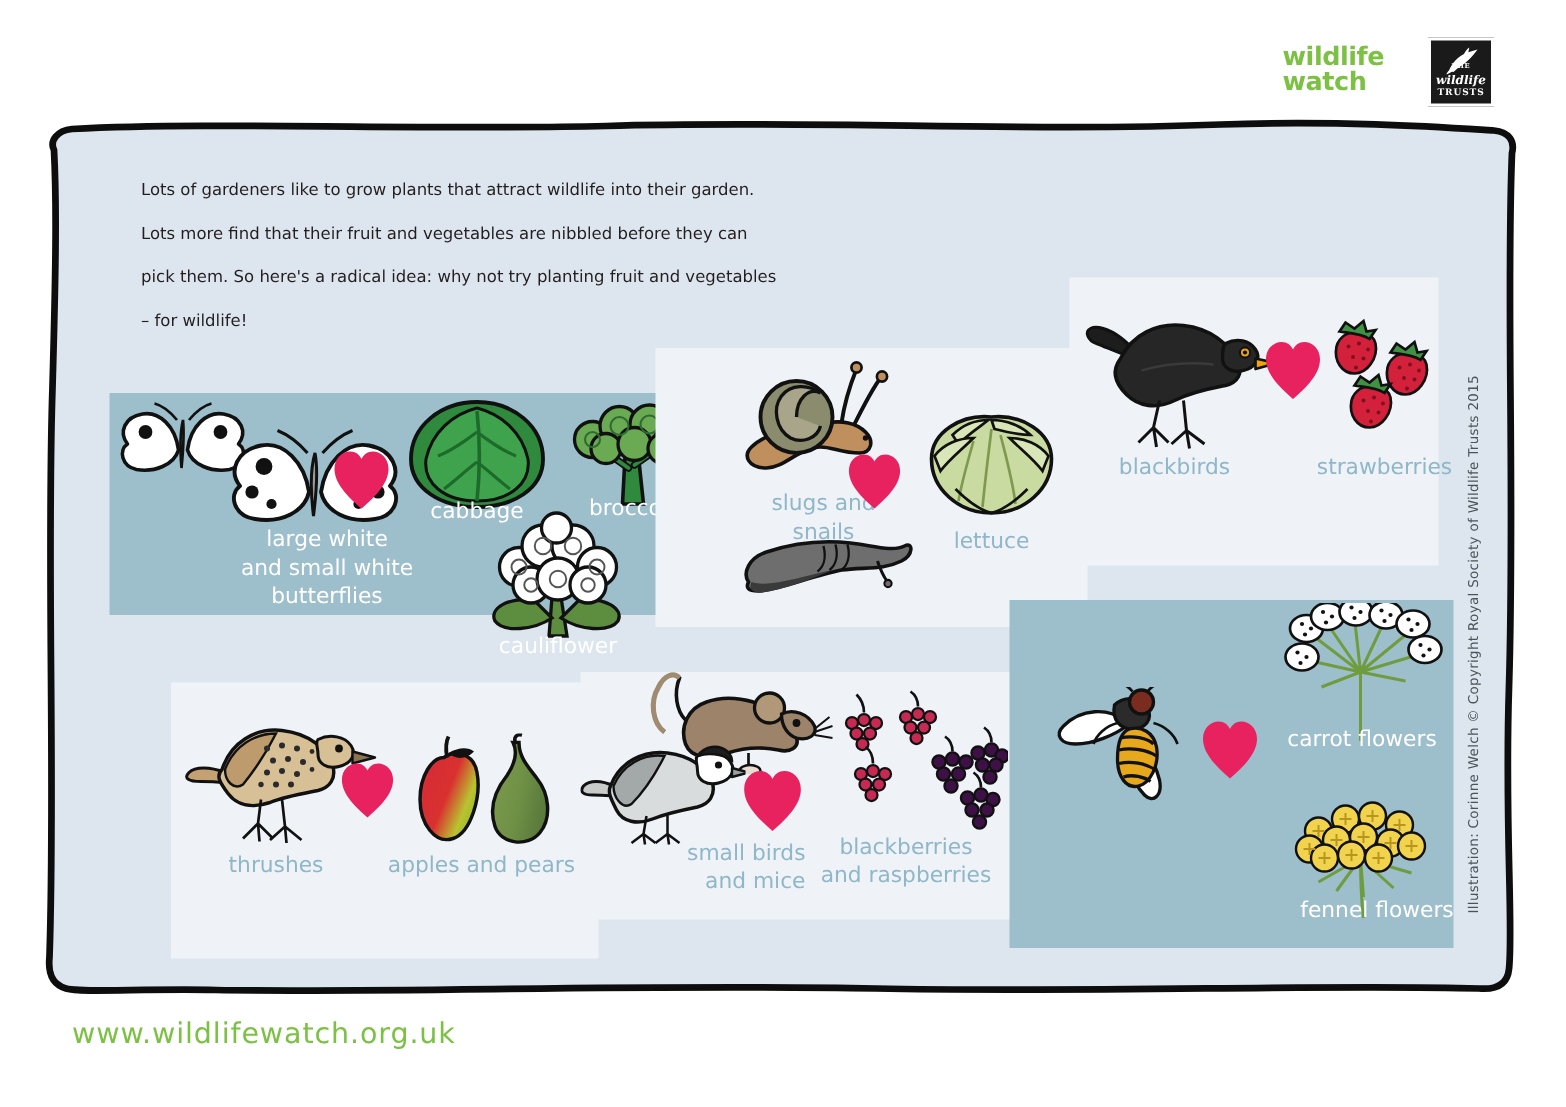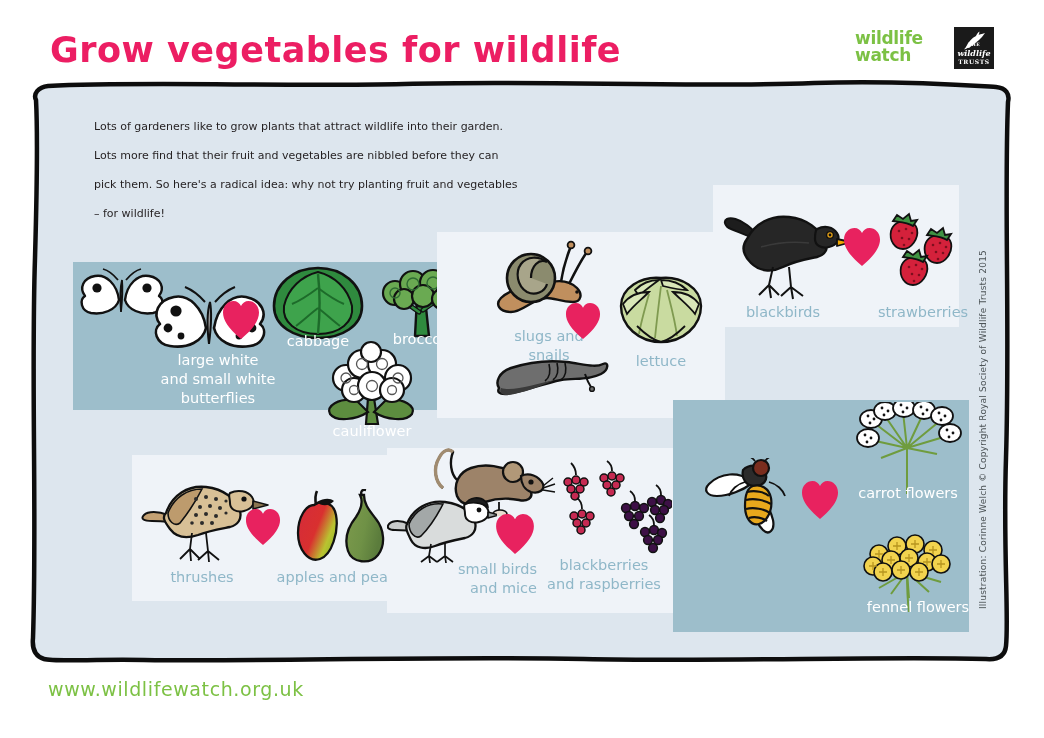--- a/index.html
+++ b/index.html
@@ -70,33 +70,32 @@
     position:absolute;font-size:14.5px;line-height:19px;text-align:center;
     font-family:"DejaVu Sans","Liberation Sans",sans-serif;
   }
   .cap.on-blue{color:#ffffff;}
   .cap.on-white{color:#8fb7c8;}
   .art{position:absolute;}
 
   
   #panel-butterflies{left:73px;top:262px;width:398px;height:148px;}
   #panel-slugs      {left:437px;top:232px;width:288px;height:186px;padding-left:45px;}
-  #panel-blackbirds {left:713px;top:185px;width:246px;height:142px;}
-  #panel-thrushes   {left:132px;top:455px;width:285px;height:146px;}
+  #panel-blackbirds {left:713px;top:185px;width:246px;height:192px;}
+  #panel-thrushes   {left:114px;top:455px;width:285px;height:184px;}
   #panel-smallbirds {left:387px;top:448px;width:289px;height:165px;}
   #panel-hoverflies {left:673px;top:400px;width:296px;height:232px;}
 
   .heart{position:absolute;}
 </style>
 </head>
 <body>
 
 <div class="page">
 
-  <div class="title">Grow vegetables for wildlife</div>
 
   <div class="logo-ww">
     <div>wildlife</div>
     <div>watch</div>
   </div>
 
   <div class="logo-trusts">
     <svg width="26" height="20" viewBox="0 0 26 20">
       <path d="M3 16 C5 11 9 7 13 5 C16 3.5 19 3 22 2 C20 5 18 7 16 9 C13 12 9 14 6 17 Z" fill="#ffffff"></path>
       <path d="M13 5 C14 3 15 1.5 16.5 0.6 C16.3 2.2 16 3.6 15.2 5.2 Z" fill="#ffffff"></path>

